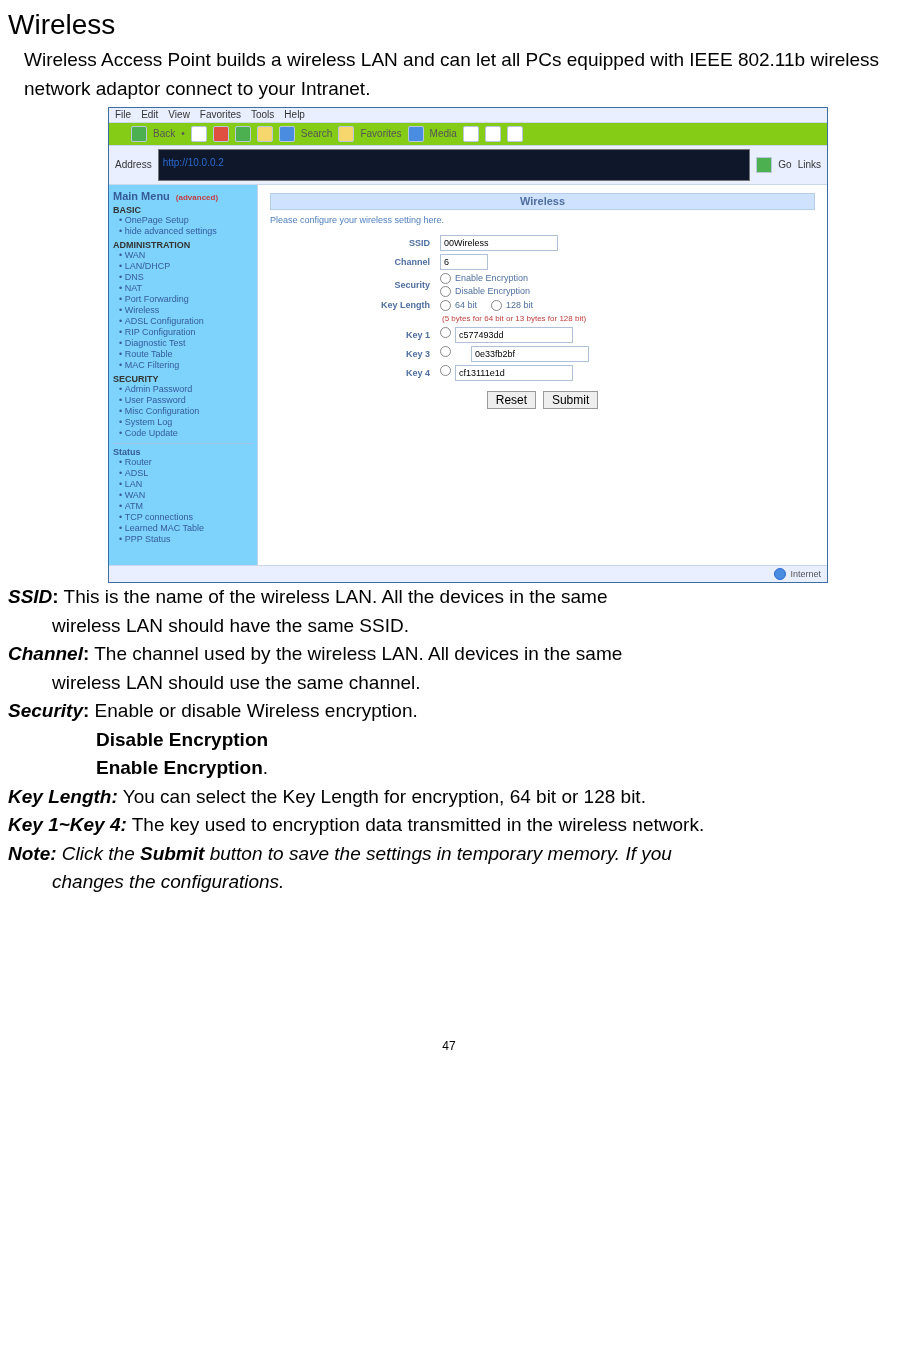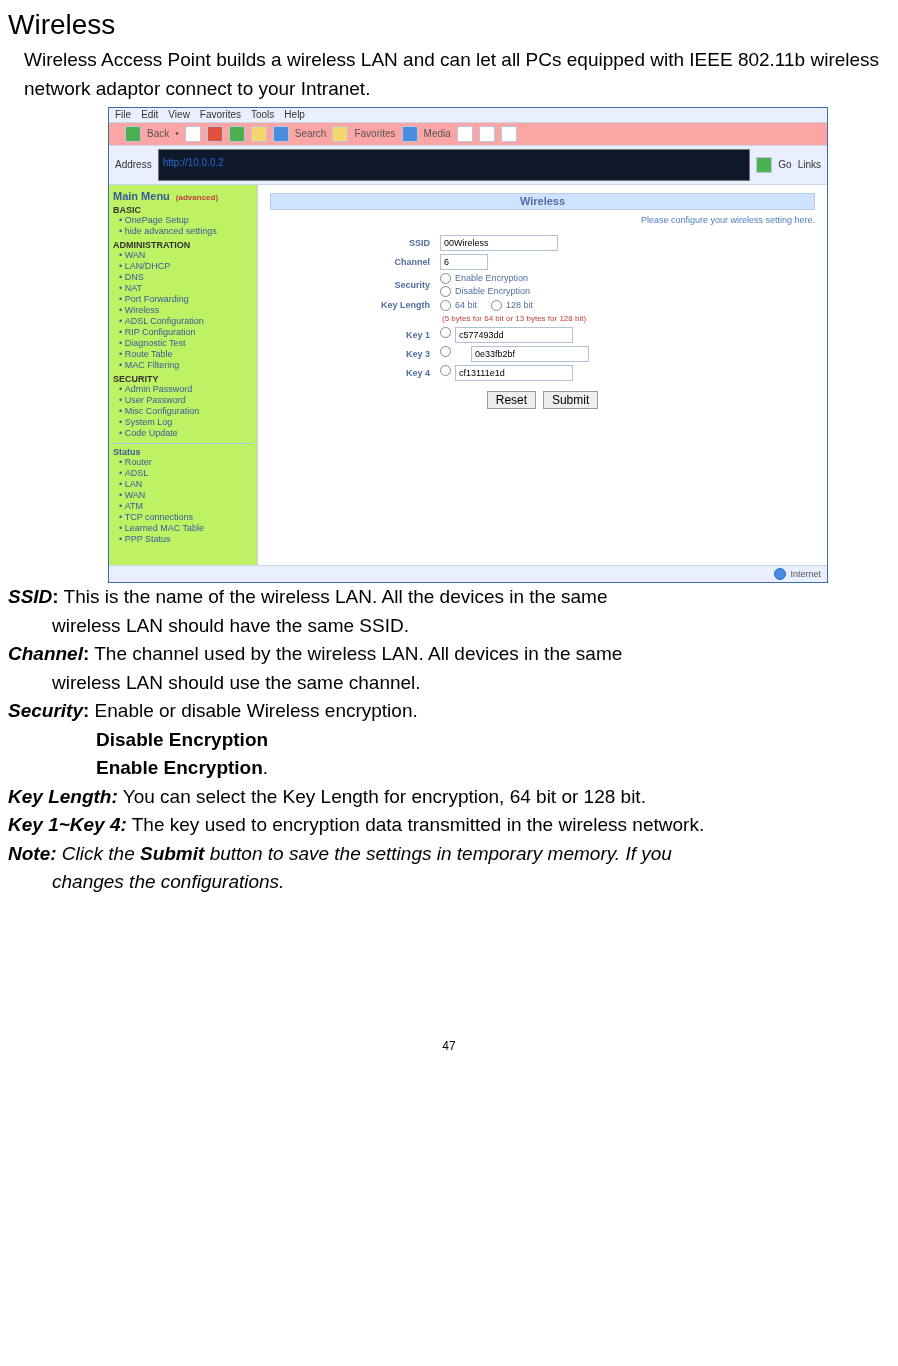--- a/index.html
+++ b/index.html
@@ -44,22 +44,22 @@
     .ie-menubar {
       background:#e9efff;
       color:#333;
       padding:2px 6px;
       border-bottom:1px solid #c9d6ec;
       display:flex;
       gap:10px;
       font-size:10px;
     }
     .ie-toolbar {
-      background:#fca5a5;
-      padding:3px 16px;
+      background:#84cc16;
+      padding:3px 22px;
       border-bottom:1px solid #c9d6ec;
       display:flex;
       align-items:center;
       gap:6px;
       color:#555;
       font-size:10px;
     }
     .tb-icon{width:14px;height:14px;border:1px solid #b8c7de;background:#fff;border-radius:2px;}
     .tb-icon.green{background:#4caf50;}
     .tb-icon.red{background:#e05040;}
@@ -73,35 +73,35 @@
       align-items:center;
       gap:6px;
       font-size:10px;
       color:#333;
     }
     .addr-input{flex:1;height:14px;border:1px solid #737373;background:#0f172a;padding:8px 4px;color:#2a6ad0;}
     .go-btn{width:14px;height:14px;border:1px solid #b8c7de;background:#4caf50;}
     .ie-content {display:flex;background:#fff;min-height:380px;}
     .ie-sidebar{
       width:140px;
-      background:#bef264;
+      background:#7dd3fc;
       border-right:1px solid #c2d3ea;
       padding:6px 4px;
       font-size:9px;
       color:#365b9a;
     }
     .mm-title{font-weight:bold;color:#365b9a;font-size:11px;margin-bottom:4px;}
     .mm-title .sub{color:#c04040;font-size:8px;margin-left:6px;}
     .mm-sec{font-weight:bold;color:#333;margin:4px 0 0 0;font-size:9px;}
     .mm-link{display:block;padding:1px 0 1px 6px;color:#365b9a;}
     .mm-link::before{content:"\2022\00a0";color:#365b9a;}
     .mm-divider{border-top:1px solid #a6c2e6;margin:4px 0;}
     .ie-main{flex:1;padding:8px 12px;position:relative;}
     .panel-title{background:#cfe2ff;text-align:center;font-weight:bold;color:#4f6fa0;font-size:11px;border:1px solid #b6cdea;margin-bottom:6px;padding:2px;}
-    .panel-text{text-align:right;font-size:9px;color:#5080c0;margin-bottom:10px;}
+    .panel-text{text-align:left;font-size:9px;color:#5080c0;margin-bottom:10px;}
     .form-row{display:flex;align-items:center;margin:3px 0;font-size:9px;color:#4f6fa0;}
     .form-row .lbl{width:160px;text-align:right;font-weight:bold;padding-right:10px;}
     .form-row .val input[type=text]{border:1px solid #b0c0d8;height:14px;width:110px;padding:0 3px;font-size:9px;}
     .form-row .val{display:flex;flex-direction:column;gap:2px;}
     .radio-line{display:flex;align-items:center;gap:4px;}
     .radio-dot{width:9px;height:9px;border:1px solid #888;border-radius:50%;}
     .note-line{font-size:8px;color:#c04040;margin:4px 0 4px 172px;}
     .btn-row{text-align:center;margin-top:10px;}
     .fbtn{border:1px solid #999;background:#eee;font-size:12px;padding:1px 8px;margin:0 2px;}
     .ie-status{background:#e9efff;border-top:1px solid #c9d6ec;padding:2px 6px;display:flex;justify-content:flex-end;align-items:center;gap:4px;font-size:9px;color:#555;}

